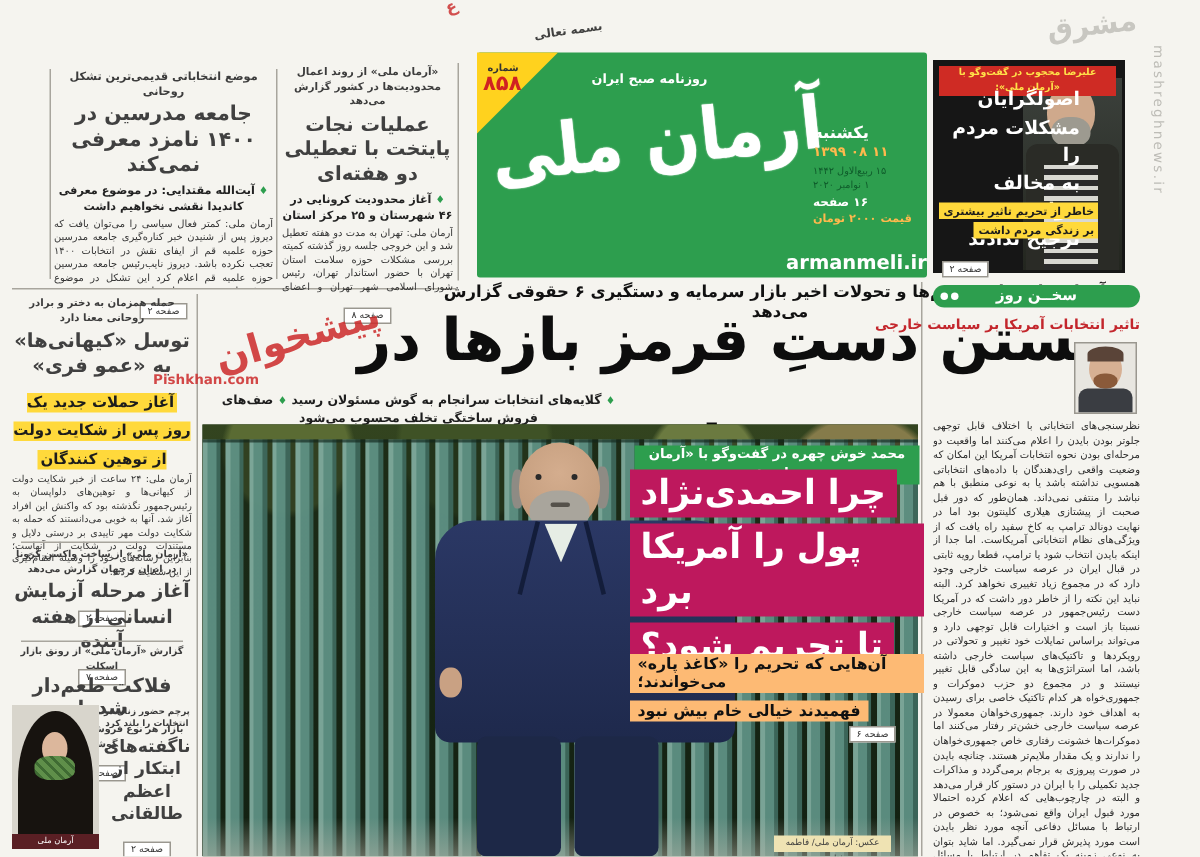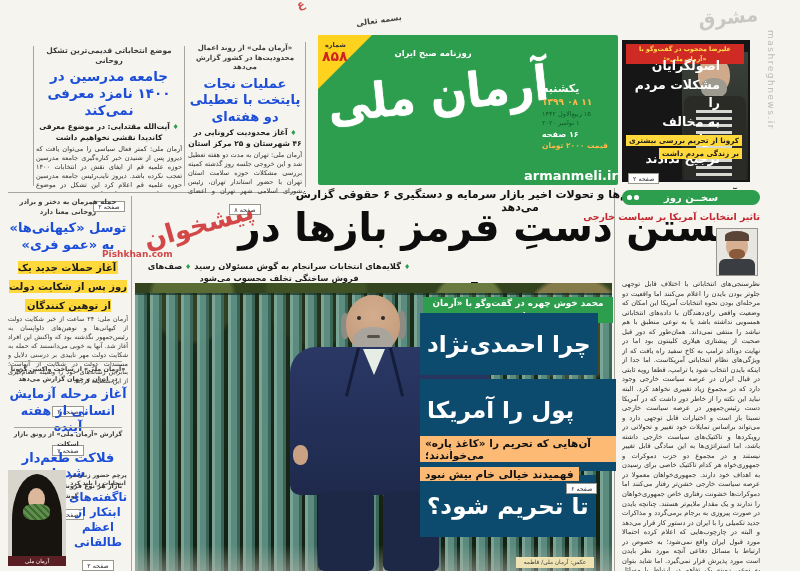--- a/index.html
+++ b/index.html
@@ -2,30 +2,30 @@
 <html lang="fa"><head>
 <meta charset="utf-8">
 <style>
   html,body{margin:0;padding:0;background:#f4f3ee;}
   .page{position:relative;width:800px;height:571px;background:#f5f4ef;overflow:hidden;
         font-family:"DejaVu Sans",sans-serif;}
   .abs{position:absolute;}
   .fa{direction:rtl;font-family:"DejaVu Sans",sans-serif;}
   .rule{background:#a8a59d;}
   .kicker{font-size:7.5px;font-weight:bold;color:#3c3c3c;text-align:center;line-height:9.5px;}
-  .hl{font-weight:bold;color:#1d4ed8;text-align:center;}
+  .hl{font-weight:bold;color:#404040;text-align:center;}
   .subh{font-size:7.5px;font-weight:bold;color:#222;text-align:center;line-height:9.5px;}
   .body-txt{font-size:6.6px;color:#333;text-align:justify;line-height:8.9px;overflow:hidden;}
   .ptag{display:inline-block;border:1px solid #9a978f;background:#fff;color:#333;
         font-size:6.3px;padding:0 4px;line-height:9px;}
   .bullet{color:#2d9e4e;font-size:7px;}
   .green{background:#2d9e4e;}
   .yellowhl{background:#ffd93b;color:#1c1c1c;font-weight:bold;}
-  .blackbar{display:inline-block;background:#0c4a6e;color:#fff;font-weight:bold;
-            font-size:23px;line-height:30px;padding:16px 7px;letter-spacing:-0.5px;}
+  .blackbar{display:inline-block;background:#be185d;color:#fff;font-weight:bold;
+            font-size:23px;line-height:30px;padding:1px 7px;letter-spacing:-0.5px;}
   .whitebar{display:inline-block;background:#fdba74;color:#111;font-weight:bold;
             font-size:10.5px;line-height:12px;padding:1px 5px;}
 </style>
 </head>
 <body>
 
 <div class="page">
 
   <div class="abs" style="left:297px;top:-2px;color:#c33;font-size:11px;font-weight:bold;transform:rotate(-18deg);opacity:.85;">ع</div>
   <div class="abs fa" style="left:356px;top:16px;font-size:8px;font-weight:bold;color:#222;transform:rotate(-8deg);opacity:.85;">بسمه تعالی</div>
@@ -93,21 +93,21 @@
     </div>
     <div class="abs fa" style="left:4px;top:4px;width:114px;background:#cf2b24;color:#ffe24a;font-size:6.3px;font-weight:bold;
                 text-align:center;line-height:10px;padding:0 2px;">علیرضا محجوب در گفت‌وگو با «آرمان ملی»:</div>
     <div class="abs fa" style="left:4px;top:17px;width:94px;text-align:right;color:#fff;font-weight:bold;font-size:12.5px;line-height:18.5px;z-index:2;">
       <div>اصولگرایان</div>
       <div>مشکلات مردم را</div>
       <div>به مخالف خوانی</div>
       <div>ترجیح ندادند</div>
     </div>
     <div class="abs fa" style="left:4px;top:95px;z-index:2;">
-      <span class="yellowhl" style="display:table;font-size:7.3px;padding:1px 3px;margin-bottom:2px;">کرونا از تحریم بررسی بیشتری</span>
+      <span class="yellowhl" style="display:table;font-size:7.3px;padding:1px 3px;margin-bottom:2px;">خاطر از تحریم تاثیر بیشتری</span>
       <span class="yellowhl" style="display:table;font-size:7.3px;padding:1px 3px;">بر زندگی مردم داشت</span>
     </div>
     <div class="abs" style="left:6px;top:126px;z-index:2;">
       <span class="ptag">صفحه ۲</span>
     </div>
   </div>
 
   <div class="abs fa" style="left:290px;top:188px;width:460px;text-align:center;font-size:11px;font-weight:bold;color:#111;">«آرمان ملی» از تصمیم‌ها و تحولات اخیر بازار سرمایه و دستگیری ۶ حقوقی گزارش می‌دهد</div>
   <div class="abs fa" style="left:215px;top:200px;width:540px;text-align:center;font-size:39px;font-weight:bold;color:#0d0d0d;
               letter-spacing:-1px;line-height:56px;">بستن دستِ قرمز بازها در بورس</div>

